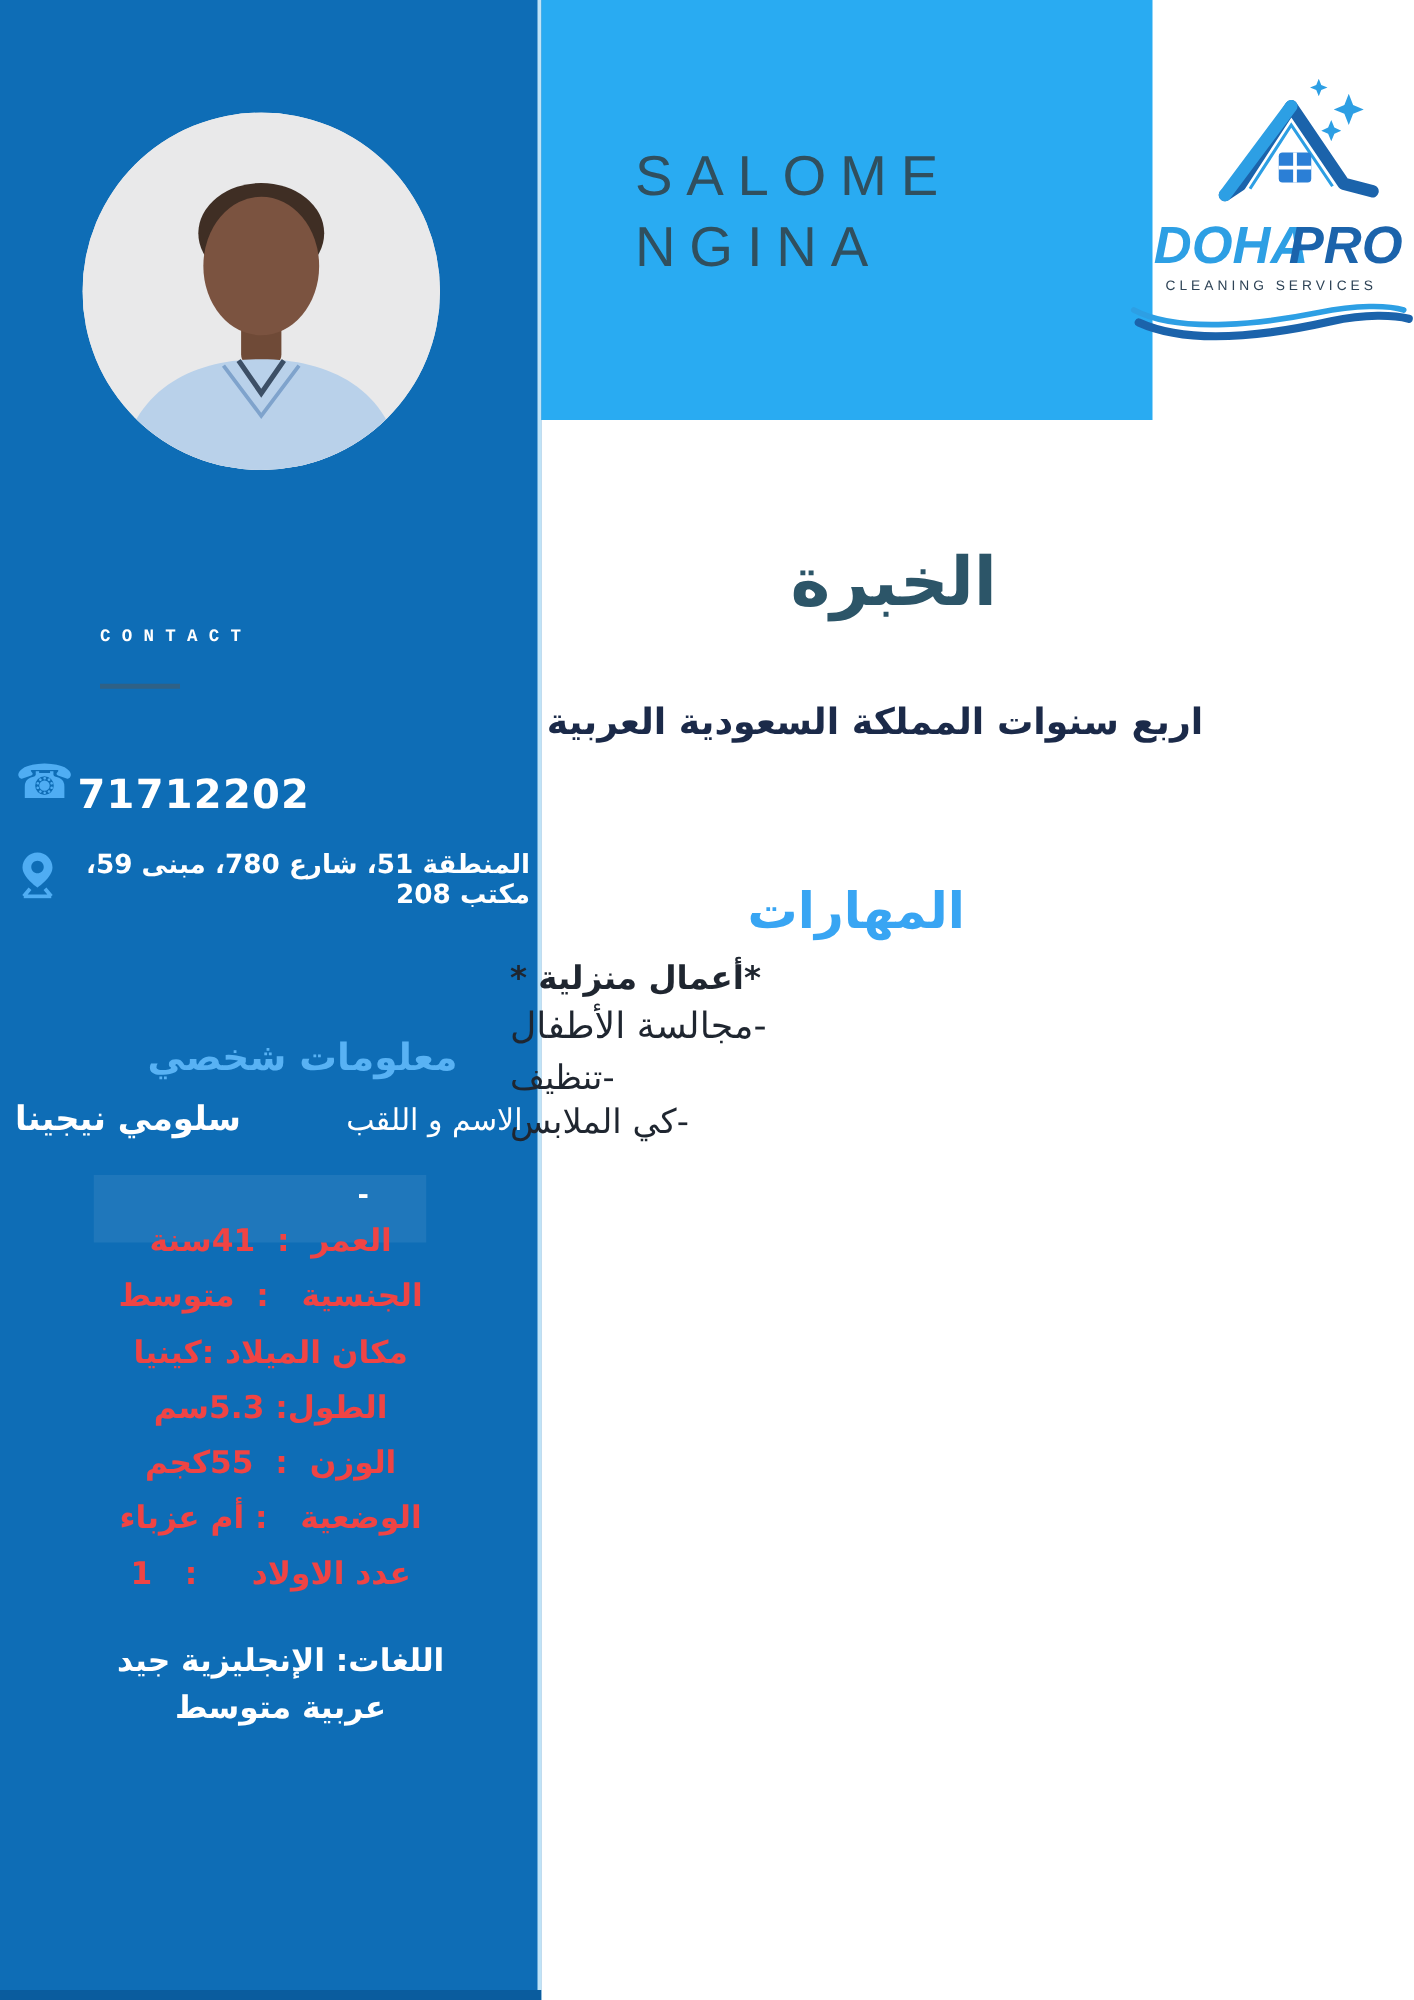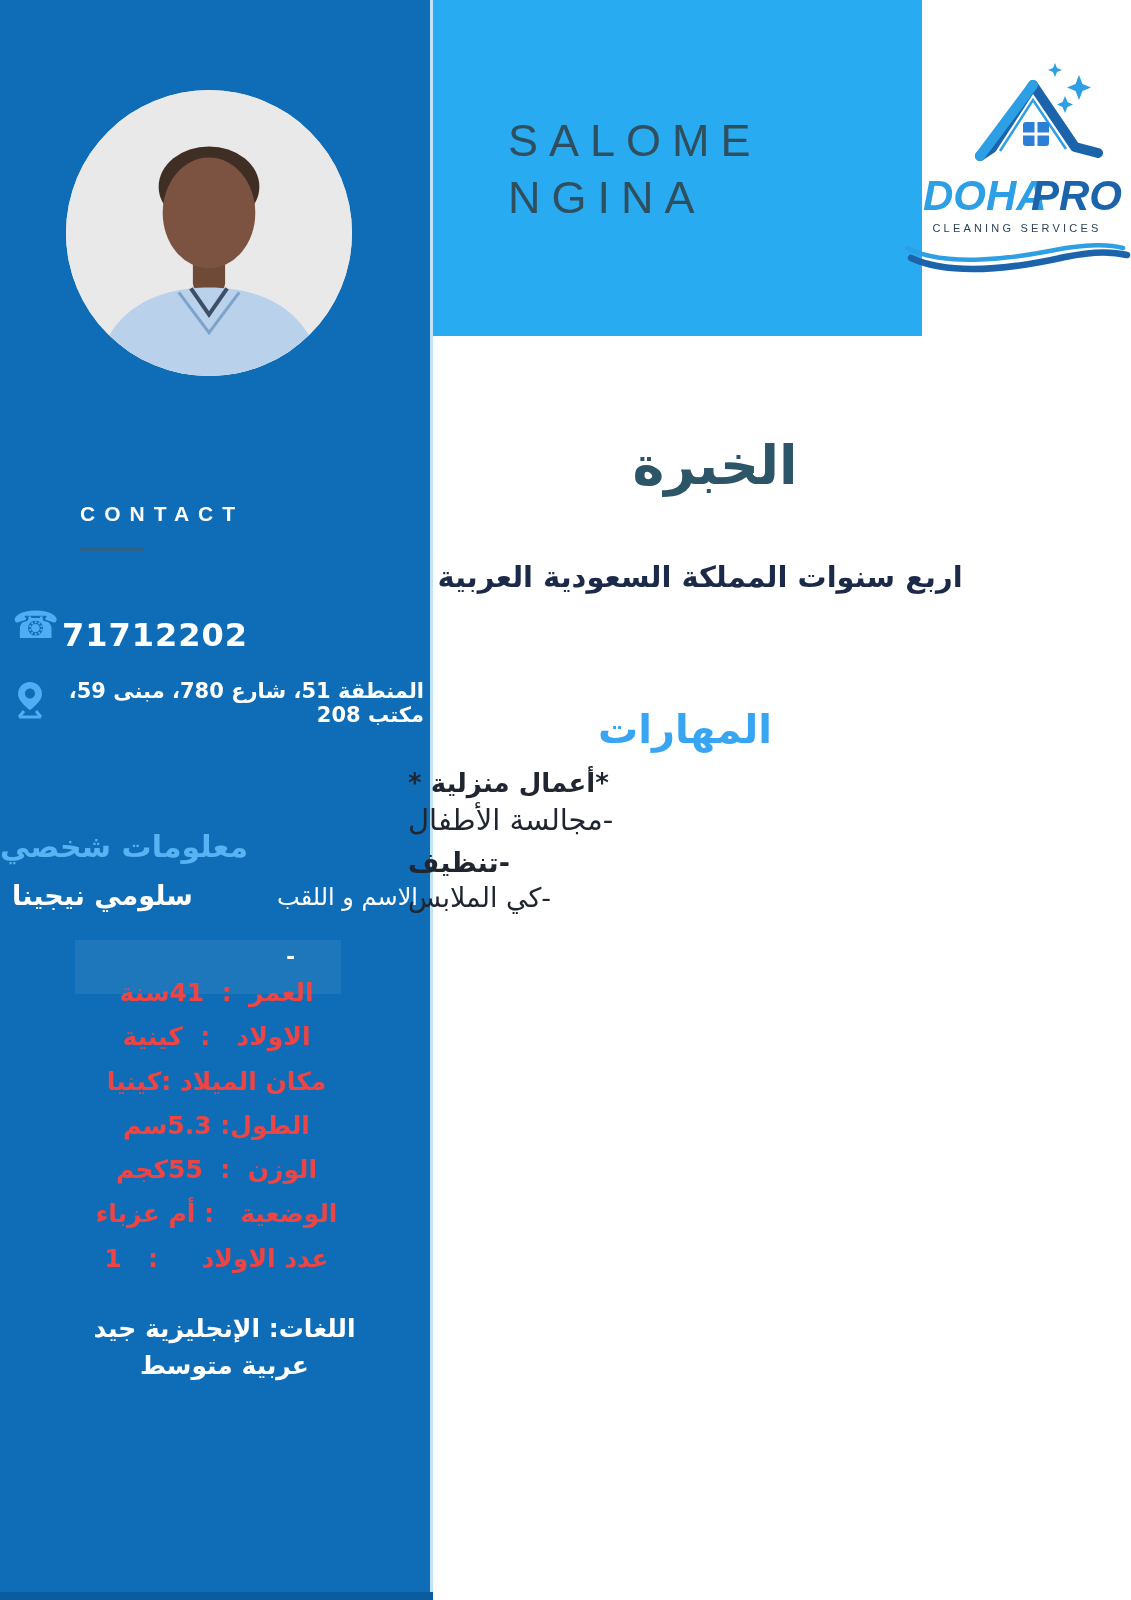--- a/index.html
+++ b/index.html
@@ -17,43 +17,43 @@
   .sidebar-bottom-strip {
     position:absolute; left:0; top:1592px; width:433px; height:8px;
     background:#0a5c9e;
   }
   .photo-circle {
     position:absolute; left:66px; top:90px; width:286px; height:286px;
     border-radius:50%; overflow:hidden; background:#e9e9ea;
   }
   .contact-heading {
     position:absolute; left:80px; top:502px;
-    font-family:Liberation Sans, sans-serif;
-    font-size:21px; font-weight:bold; letter-spacing:9px; color:#ffffff;
+    font-family:Liberation Mono, monospace;
+    font-size:14px; font-weight:bold; letter-spacing:9px; color:#ffffff;
   }
   .contact-underline {
     position:absolute; left:80px; top:547px; width:64px; height:4px;
     background:#2f6186;
   }
   .phone-icon {
     position:absolute; left:12px; top:606px;
     font-size:38px; color:#4fadf3; line-height:1;
   }
   .phone-number {
     position:absolute; left:62px; top:616px;
     font-size:32px; font-weight:bold; color:#ffffff; letter-spacing:1px;
   }
   .location-icon { position:absolute; left:17px; top:681px; }
   .address-text {
     position:absolute; left:46px; top:679px; width:378px;
     direction:rtl; text-align:right;
     font-size:21px; font-weight:bold; color:#ffffff;
   }
   .personal-heading {
-    position:absolute; left:0; top:829px; width:366px; text-align:left;
+    position:absolute; left:0; top:829px; width:366px; text-align:right;
     font-size:30px; font-weight:bold; color:#58b2f4; direction:rtl;
   }
   .name-row {
     position:absolute; left:12px; top:880px; width:406px;
     display:flex; justify-content:space-between; align-items:baseline;
   }
   .name-value { font-size:27px; font-weight:bold; color:#ffffff; direction:rtl; }
   .name-label { font-size:24px; color:#ffffff; direction:rtl;text-align:center; }
   .highlight-box {
     position:absolute; left:75px; top:940px; width:266px; height:54px;
@@ -102,21 +102,21 @@
     position:absolute; left:433px; top:560px; width:534px; text-align:center;
     font-size:29px; font-weight:bold; color:#1b2a49; direction:rtl;
   }
   .skills-heading {
     position:absolute; left:433px; top:706px; width:504px; text-align:center;
     font-size:40px; font-weight:bold; color:#38a5f3; direction:rtl;
   }
   .skill-line { position:absolute; left:408px; width:504px; text-align:left; direction:rtl; color:#1f2630; }
   .skill-0 { top:768px; font-size:26px; font-weight:bold; }
   .skill-1 { top:803px; font-size:29px; }
-  .skill-2 { top:847px; font-size:27px;font-weight:bold; }
+  .skill-2 { top:847px; font-size:27px; }
   .skill-3 { top:882px; font-size:27px; }
 </style>
 </head>
 <body>
 
 <div class="page">
 
   <div class="header-band"></div>
   <div class="header-name">
     <div>SALOME</div>
@@ -181,21 +181,21 @@
   <div class="name-row">
     <span class="name-value">سلومي نيجينا</span>
     <span class="name-label">الاسم و اللقب</span>
   </div>
 
   <div class="highlight-box"></div>
   <div class="empty-dash">-</div>
 
   <div class="details-list">
     <div class="detail-line">العمر  :  41سنة</div>
-    <div class="detail-line">الاولاد   :  كينية</div>
+    <div class="detail-line">الجنسية   :  متوسط</div>
     <div class="detail-line">مكان الميلاد :كينيا</div>
     <div class="detail-line">الطول: 5.3سم</div>
     <div class="detail-line">الوزن  :  55كجم</div>
     <div class="detail-line">الوضعية   : أم عزباء</div>
     <div class="detail-line">عدد الاولاد     :   1</div>
   </div>
 
   <div class="languages">
     <div class="language-line">اللغات: الإنجليزية جيد</div>
     <div class="language-line">عربية متوسط</div>

